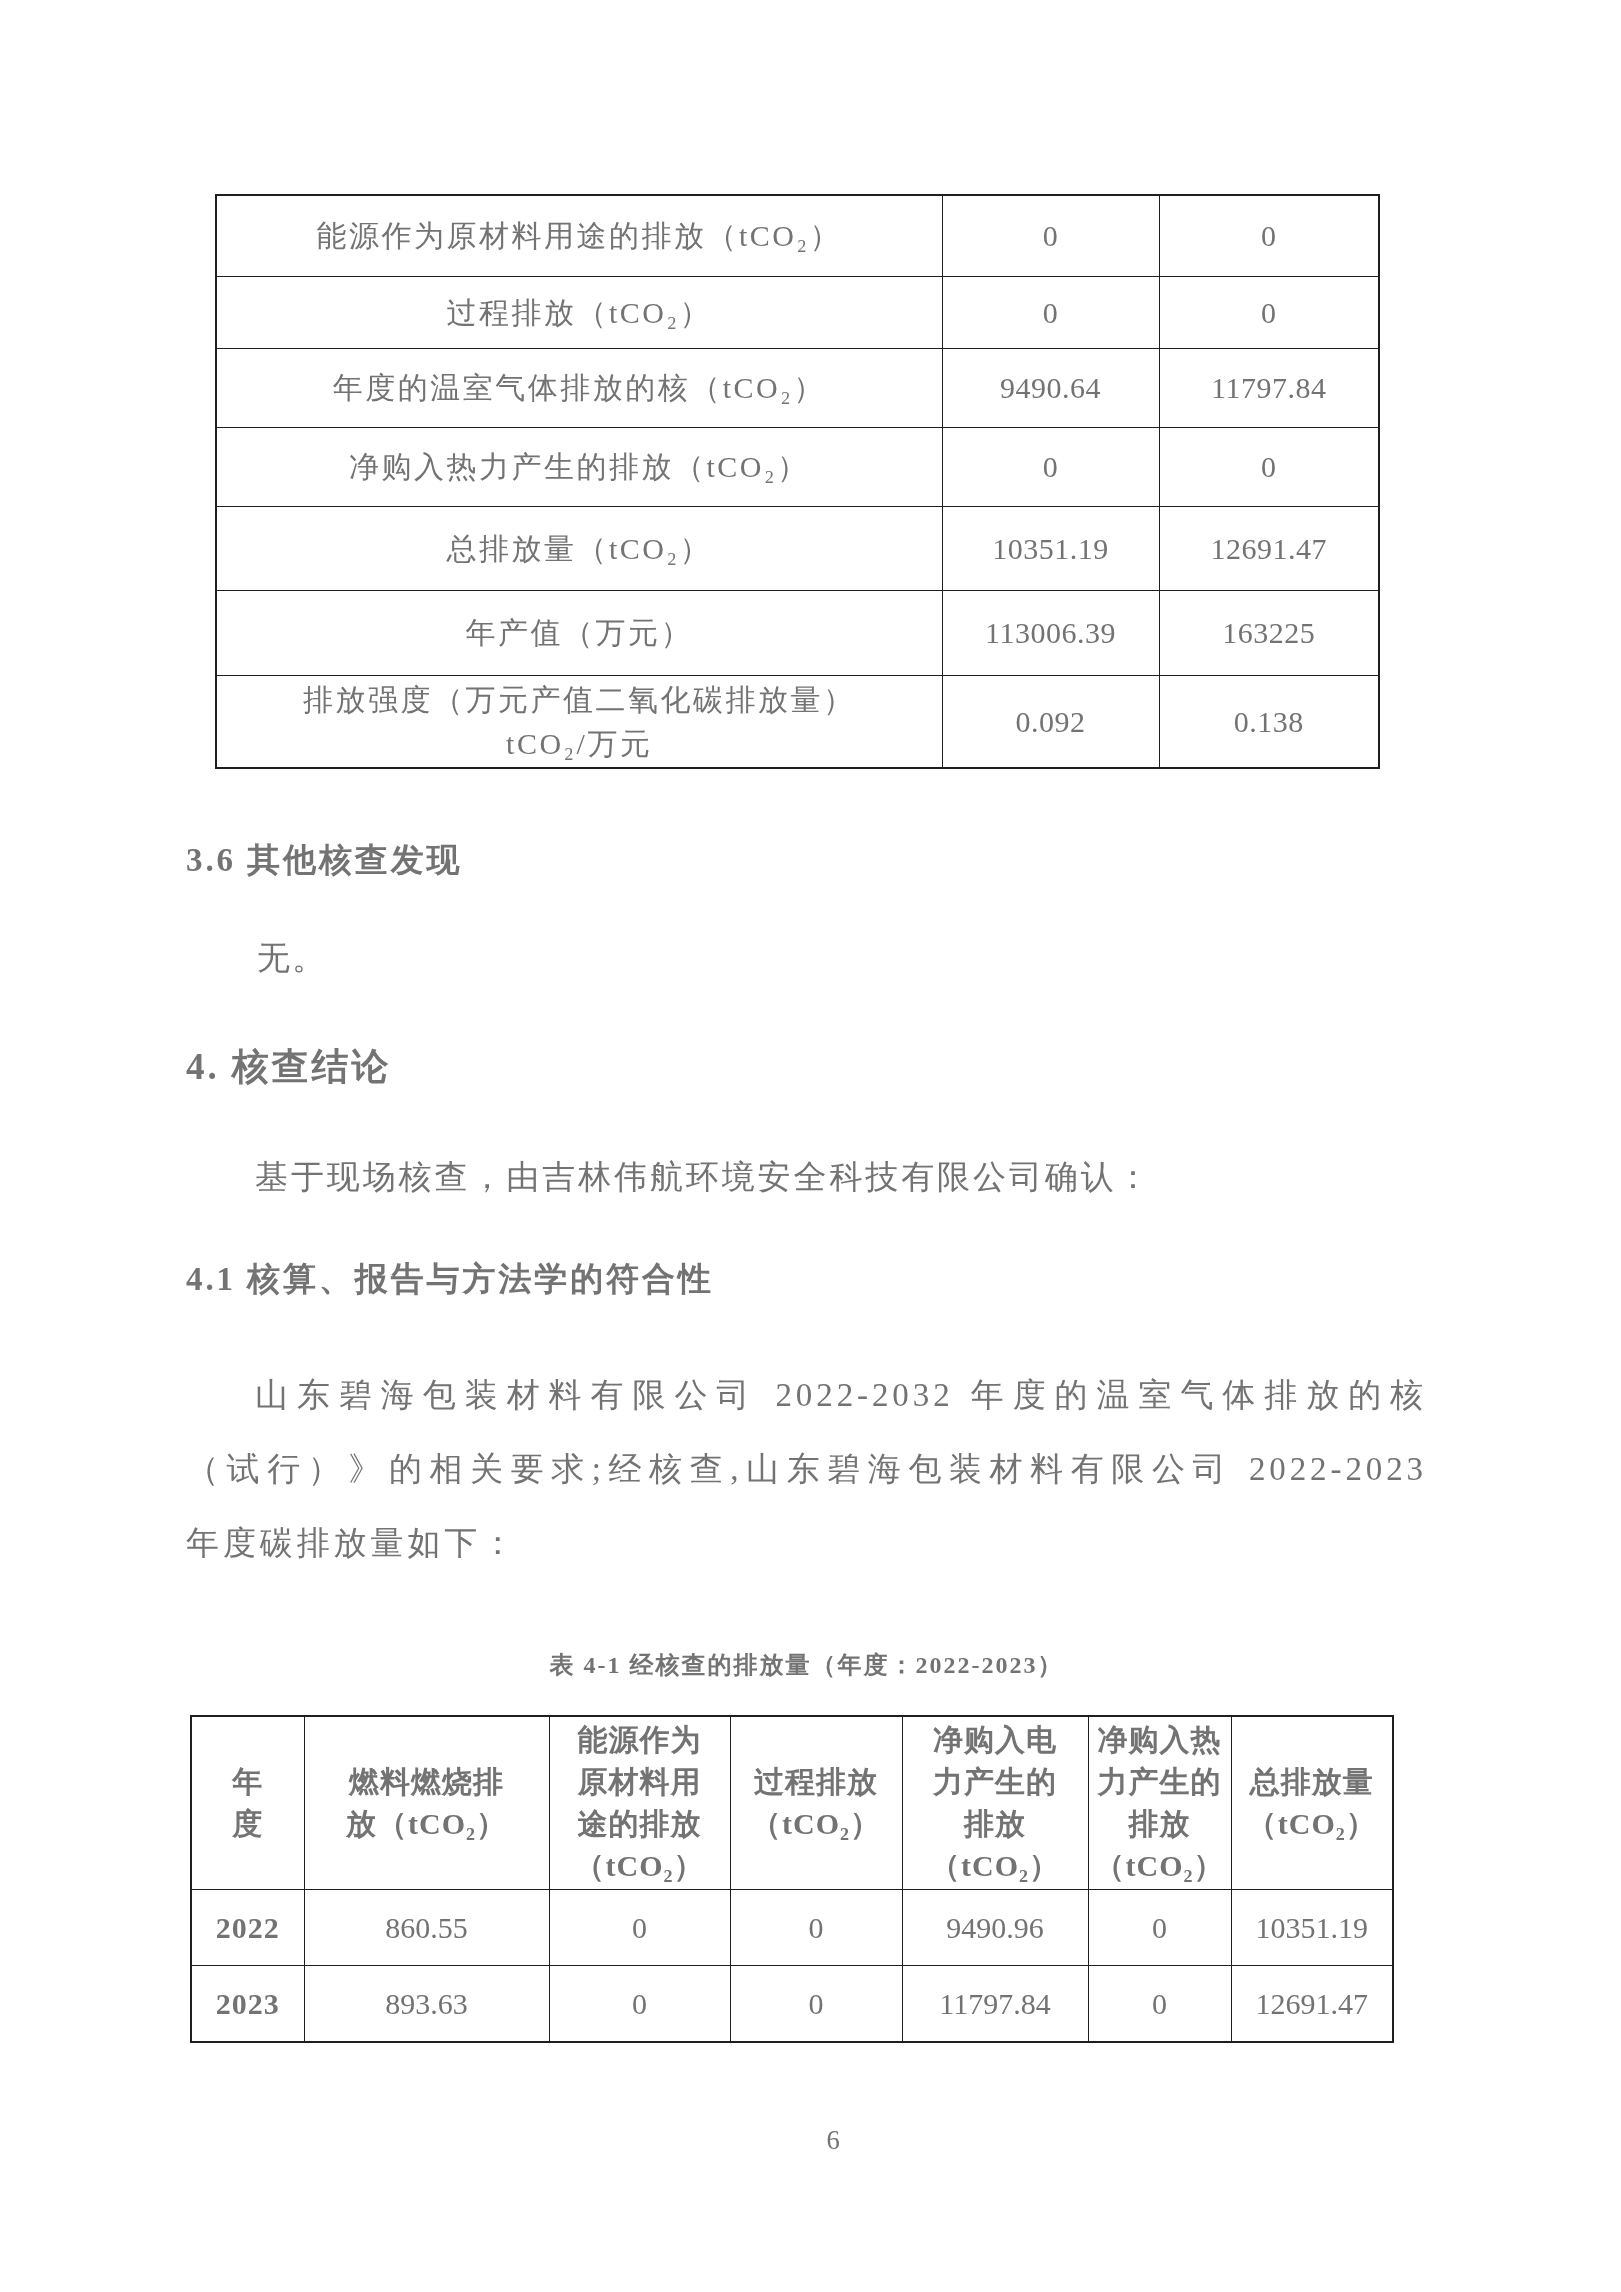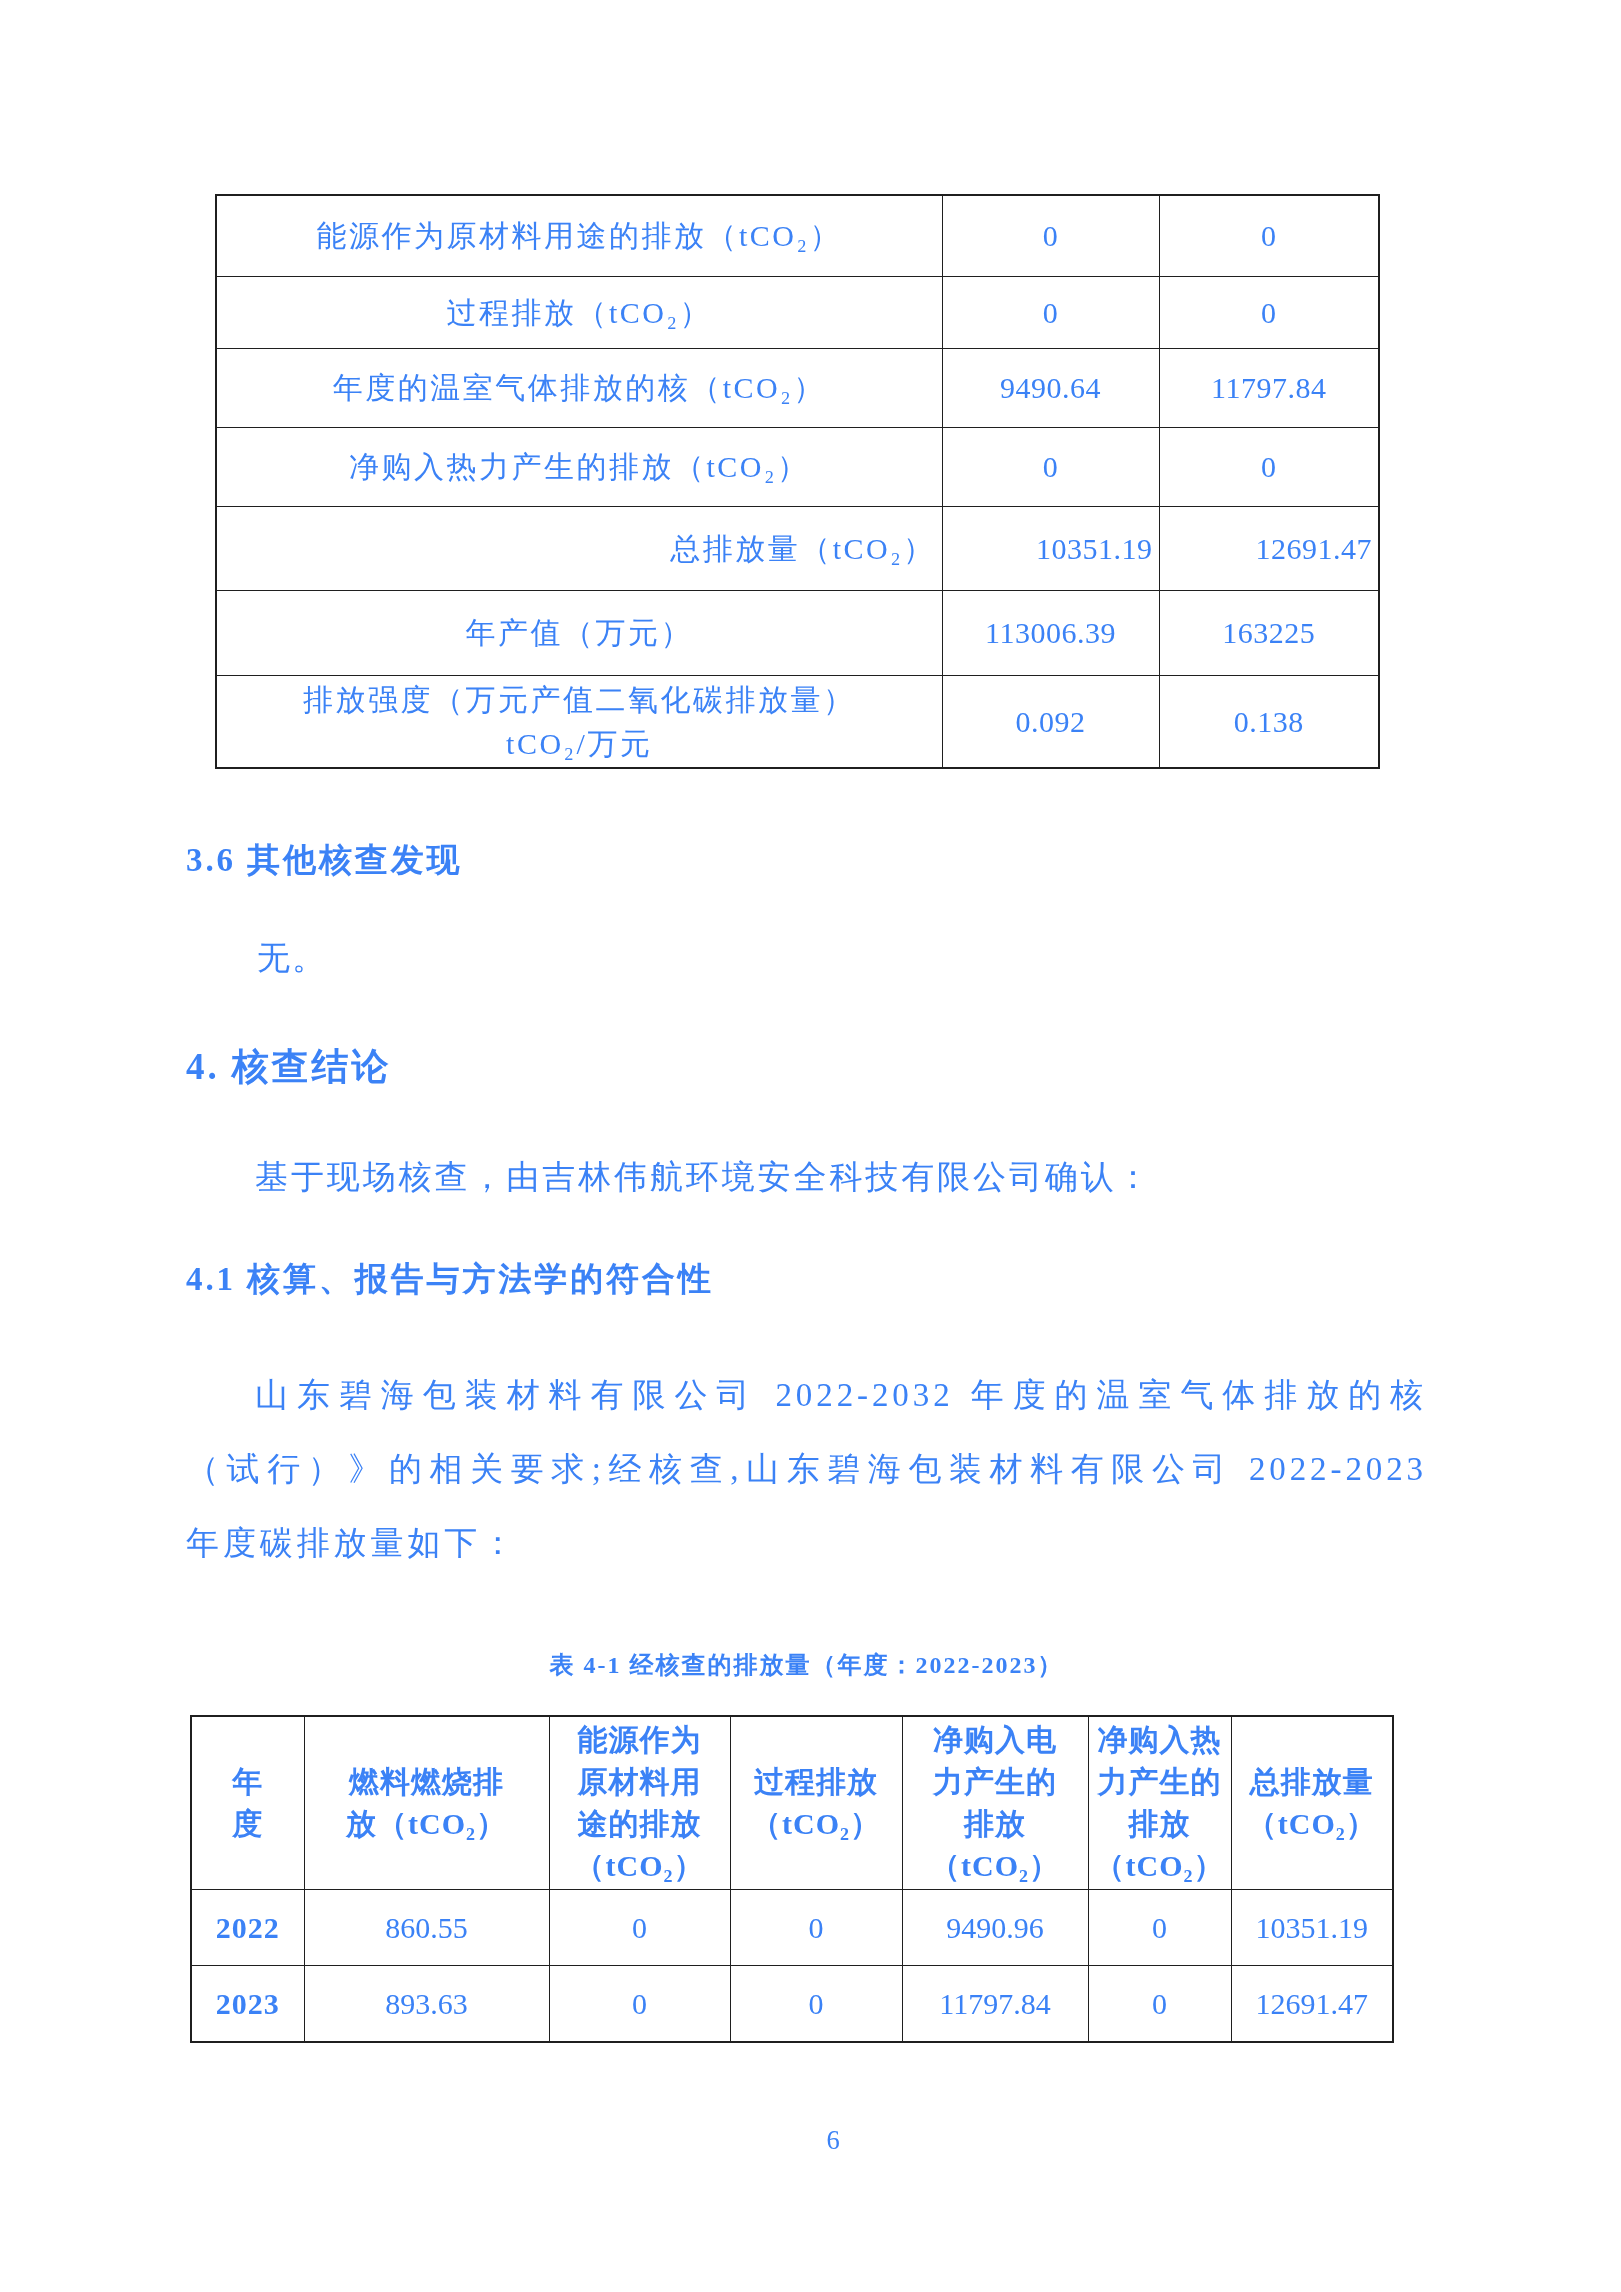--- a/index.html
+++ b/index.html
@@ -1,21 +1,21 @@
 <!DOCTYPE html>
 <html><head>
 <meta charset="utf-8">
 <style>
   html,body{margin:0;padding:0;background:#e8e8e8;}
   .page{
     position:relative;
     width:1621px;height:2293px;
     margin:0 auto;
     background:#ffffff;
-    color:#3b82f6;
+    color:#737373;
     font-family:"Liberation Serif","DejaVu Serif",serif;
     overflow:hidden;
   }
   
   table{border-collapse:collapse;table-layout:fixed;position:absolute;background:#fff;}
   table, td, th{border:1.6px solid #1f1f1f;}
   table{border-width:2.5px;}
   td,th{
     text-align:center;vertical-align:middle;
     white-space:pre-line;
@@ -24,21 +24,21 @@
     line-height:1.45;
   }
   
   #top-table{left:215px;top:194px;width:1162px;}
   #top-table td.label{letter-spacing:2.5px;}
   #top-table td.val{letter-spacing:0.5px;}
   #top-table tr:nth-child(1) td{height:76px;}
   #top-table tr:nth-child(2) td{height:67px;}
   #top-table tr:nth-child(3) td{height:74px;}
   #top-table tr:nth-child(4) td{height:74px;}
-  #top-table tr:nth-child(5) td{height:79px;text-align:right;}
+  #top-table tr:nth-child(5) td{height:79px;}
   #top-table tr:nth-child(6) td{height:80px;margin-top:28px;}
   #top-table tr:nth-child(7) td{height:81px;}
   
   #table41{left:190px;top:1715px;width:1202px;}
   #table41 thead th{height:167px;font-weight:bold;letter-spacing:1px;line-height:1.4;}
   #table41 tbody td,#table41 tbody th{height:71px;}
   #table41 .year{font-weight:bold;letter-spacing:1px;}
   
   .abs{position:absolute;white-space:nowrap;}
   .h2{font-weight:bold;font-size:33px;letter-spacing:2.9px;}

